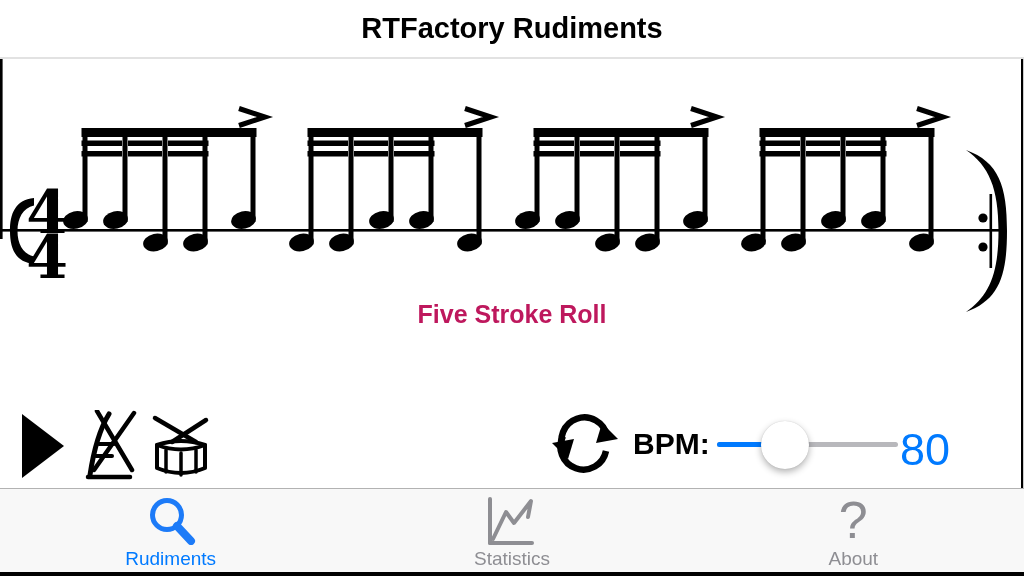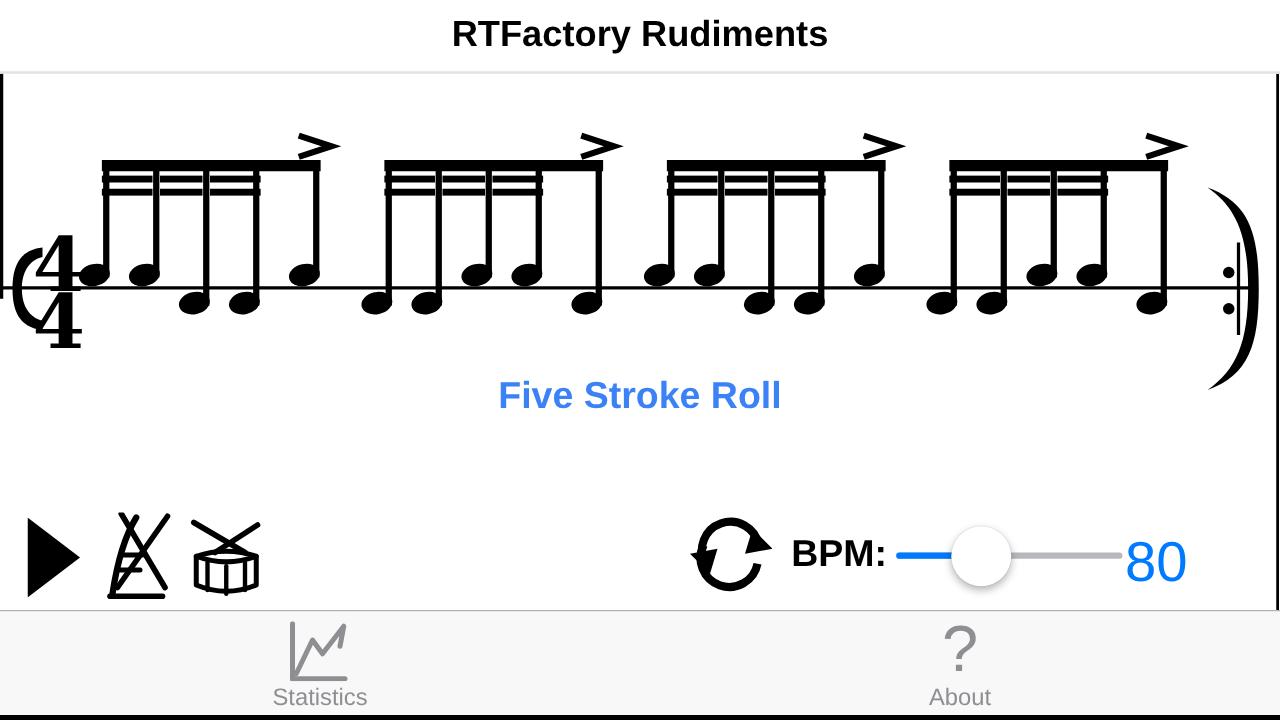--- a/index.html
+++ b/index.html
@@ -13,21 +13,21 @@
              text-align:center;font-size:29px;font-weight:bold;color:#000;}
   #about-btn{position:absolute;right:34px;top:0;height:57px;line-height:57px;
              font-size:28px;color:#007aff;cursor:pointer;}
 
   
   #notation{position:absolute;left:0;top:0;width:1024px;height:576px;z-index:1;
             pointer-events:none;}
 
   
   #rudiment-name{position:absolute;left:0;top:300px;width:100%;text-align:center;
-                 font-size:30px;font-weight:bold;color:#3b82f6;z-index:2;}
+                 font-size:25px;font-weight:bold;color:#be185d;z-index:2;}
 
   
   .ctl{position:absolute;z-index:3;cursor:pointer;}
   #bpm-label{position:absolute;left:633px;top:427px;font-size:30px;font-weight:bold;
              color:#000;z-index:3;}
   #bpm-track{position:absolute;left:717px;top:442px;width:181px;height:5px;
              background:#b8b8bc;border-radius:3px;z-index:3;cursor:pointer;}
   #bpm-fill{position:absolute;left:0;top:0;height:5px;background:#007aff;border-radius:3px;}
   #bpm-thumb{position:absolute;top:421px;width:48px;height:48px;border-radius:50%;
              background:#fff;box-shadow:0 3px 7px rgba(0,0,0,0.3),0 0 1px rgba(0,0,0,0.2);
@@ -178,20 +178,27 @@
   </svg>
 
   <div id="bpm-label">BPM:</div>
   <div id="bpm-track">
     <div id="bpm-fill" style="width: 67.875px;"></div>
   </div>
   <div id="bpm-thumb" style="left: 760.875px;"></div>
   <div id="bpm-value">80</div>
 
   <div id="tabbar">
+    <div class="tab active">
+      <svg width="52" height="48" viewBox="0 0 52 48">
+        <circle cx="22" cy="18" r="14.5" stroke="#1d7bf8" stroke-width="5" fill="none"></circle>
+        <path d="M32,29 L46,44" stroke="#1d7bf8" stroke-width="8" stroke-linecap="round"></path>
+      </svg>
+      <div class="tab-label">Rudiments</div>
+    </div>
     <div class="tab">
       <svg width="52" height="48" viewBox="0 0 52 48">
         <g stroke="#8e8e93" fill="none" stroke-width="4" stroke-linecap="round" stroke-linejoin="round">
           <path d="M4,2 L4,46"></path>
           <path d="M4,46 L46,46"></path>
           <path d="M7,42 L20,15 L28,26 L45,4 L42,20"></path>
         </g>
       </svg>
       <div class="tab-label">Statistics</div>
     </div>

